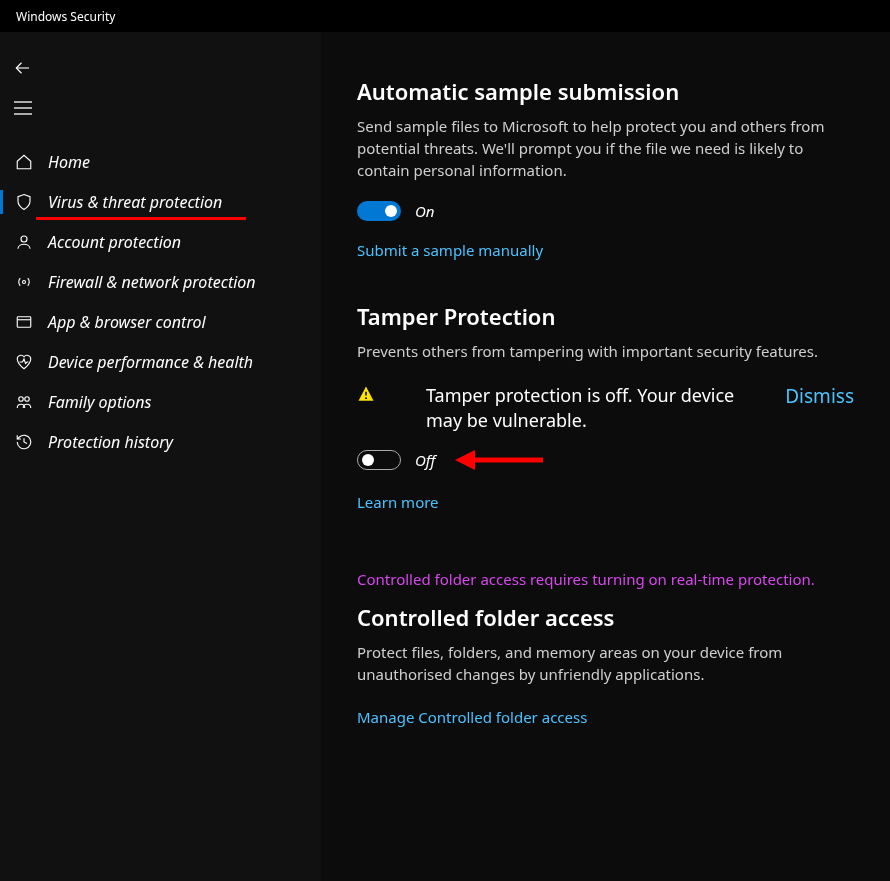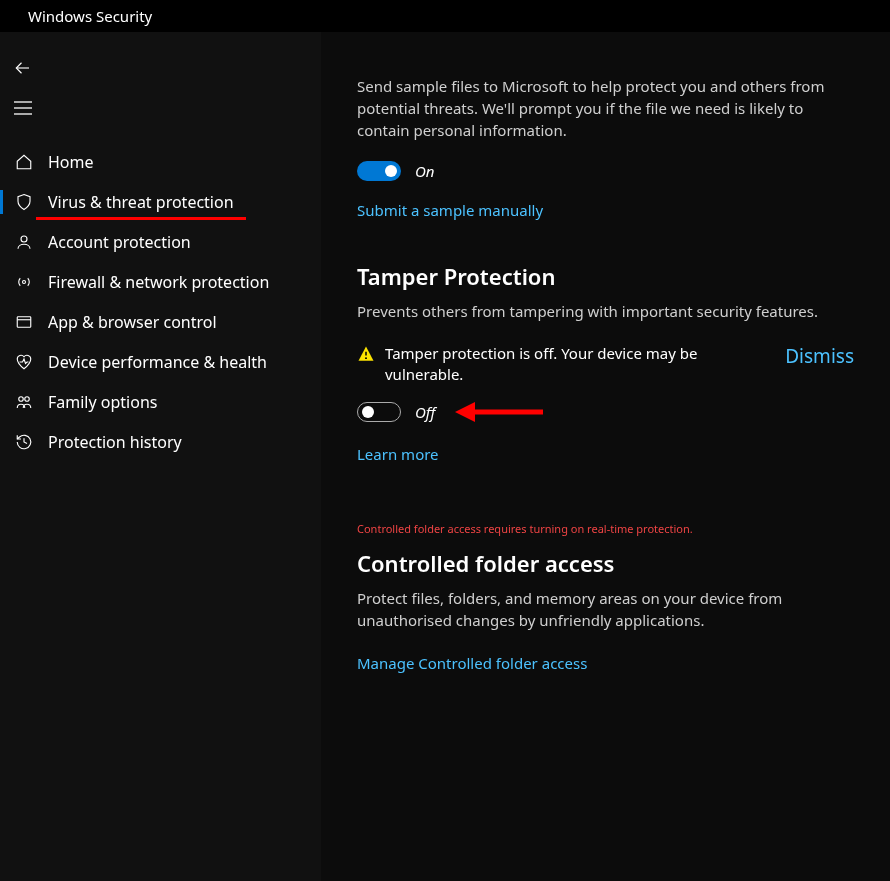--- a/index.html
+++ b/index.html
@@ -8,33 +8,34 @@
     background: #0c0c0c;
     color: #ffffff;
     width: 890px;
     height: 881px;
     overflow: hidden;
   }
   .titlebar {
     height: 32px;
     background: #000000;
     color: #ffffff;
-    font-size: 15px;
-    padding-left: 28px;
+    font-size: 12px;
+    padding-left: 16px;
     display: flex;
     align-items: center;
   }
   .app {
     display: flex;
     height: calc(881px - 32px);
   }
   .sidebar {
     width: 321px;
     background: #111111;
     padding-top: 16px;
+    font-style: italic;
   }
   .sidebar .icon-row {
     height: 40px;
     display: flex;
     align-items: center;
     padding-left: 14px;
   }
   .sidebar .icon-btn {
     width: 40px;
     height: 40px;
@@ -136,25 +137,25 @@
     text-align: right;
   }
   .section { margin-bottom: 40px; }
   .warning-row {
     display: flex;
     align-items: flex-start;
     margin-bottom: 14px;
     gap: 10px;
   }
   .warning-icon { flex-shrink:0; margin-top:2px; }
-  .warning-text { font-size: 15px; color: #ffffff; line-height: 1.4; flex:1; }
+  .warning-text { font-size: 18px; color: #ffffff; line-height: 1.4; flex:1;margin-left:41px; }
   .dismiss { color:#4cc2ff; font-size:19px; cursor:pointer; margin-left: 6px; }
   .notice-yellow {
-    color: #ef4444;
-    font-size: 11px;
+    color: #d946ef;
+    font-size: 15px;
     line-height:1.4;
     margin-bottom: 12px;
   }
   .arrow-annotation {
     position: relative;
     display: inline-block;
     margin-left: 20px;
   }
   svg { display:block; }
 </style>
@@ -266,20 +267,21 @@
             </svg>
         </span>
         <span class="nav-label">Protection history</span>
       </div>
     </div>
   </div>
 
   <div class="main">
 
     <div class="section">
+      <h2 class="section-title">Automatic sample submission</h2>
       <p class="section-desc">Send sample files to Microsoft to help protect you and others from potential threats. We'll prompt you if the file we need is likely to contain personal information.</p>
       <div class="toggle-row">
         <div class="toggle on">
             <div class="knob"></div>
           </div>
         <span class="toggle-label">On</span>
       </div>
       <a class="text-link">Submit a sample manually</a>
     </div>
 

